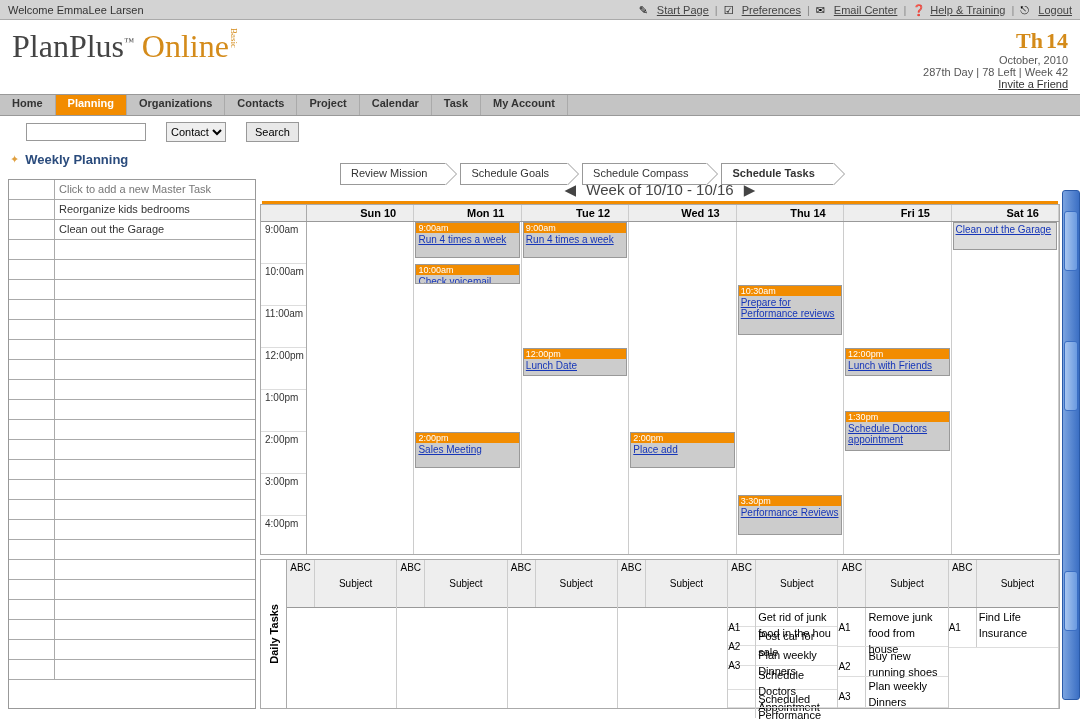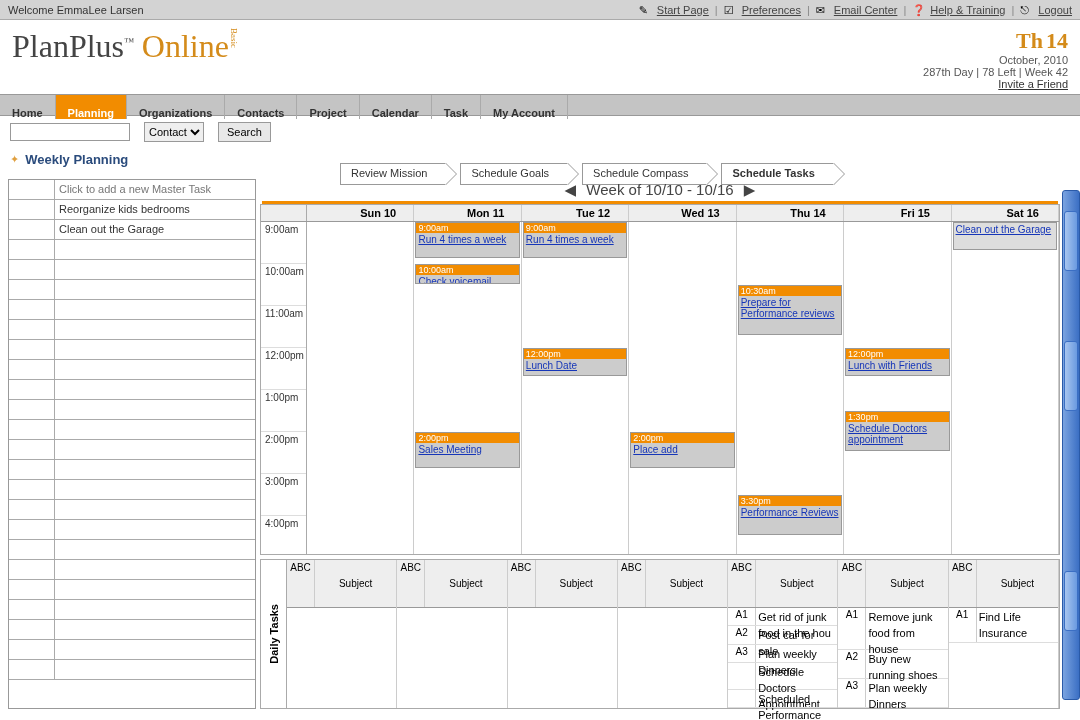--- a/index.html
+++ b/index.html
@@ -12,23 +12,23 @@
 .top-links .ico { display: inline-block; width: 12px; height: 12px; margin-right: 2px; vertical-align: middle; }
 .header { display: flex; justify-content: space-between; padding: 8px 12px 4px 12px; }
 .logo { font-family: Georgia, serif; font-size: 32px; color: #444; }
 .logo .tm { font-size: 10px; vertical-align: super; }
 .logo .online { color: #d48b1a; font-family: Georgia, serif; }
 .logo .basic { font-size: 9px; color: #d48b1a; writing-mode: vertical-rl; display: inline-block; vertical-align: top; }
 .date-block { text-align: right; color: #555; font-size: 11px; }
 .date-block .big { color: #d48b1a; font-size: 22px; font-family: Georgia, serif; font-weight: bold; }
 .date-block .invite { text-decoration: underline; color: #333; cursor: pointer; }
 .nav-tabs { background: #c4c4c4; height: 22px; display: flex; border-top: 1px solid #999; border-bottom: 1px solid #999; }
-.nav-tabs .tab { padding: 12px 12px; border-right: 1px solid #aaa; color: #333; font-weight: bold; font-size: 11px; cursor: pointer; }
+.nav-tabs .tab { padding: 2px 12px; border-right: 1px solid #aaa; color: #333; font-weight: bold; font-size: 11px; cursor: pointer; }
 .nav-tabs .tab.active { background: #f28c00; color: #fff; }
-.search-row { padding: 6px 10px; display: flex; gap: 14px; align-items: center; background: #fff; }
+.search-row { padding: 6px 26px; display: flex; gap: 20px; align-items: center; background: #fff; }
 .search-row input[type=text] { border: 1px solid #999; height: 18px; width: 120px; padding: 0 4px; }
 .search-row select { border: 1px solid #999; height: 20px; font-size: 11px; }
 .search-row button { border: 1px solid #999; background: #e8e8e8; height: 20px; padding: 0 8px; cursor: pointer; font-size: 11px; }
 .section-header { padding: 4px 10px; display: flex; align-items: center; gap: 6px; }
 .section-header .ico-wand { color: #e0a040; }
 .section-header .title { color: #2a4b7c; font-weight: bold; font-size: 13px; }
 .wizard-row { position: absolute; left: 340px; top: 163px; display: flex; gap: 14px; }
 .wizard-step { position: relative; background: #fff; border: 1px solid #999; height: 22px; padding: 3px 18px 3px 10px; font-size: 11px; color: #333; cursor: pointer; }
 .wizard-step:after { content: ""; position: absolute; right: -11px; top: -1px; width: 0; height: 0; border-top: 11px solid transparent; border-bottom: 11px solid transparent; border-left: 11px solid #fff; }
 .wizard-step:before { content: ""; position: absolute; right: -12px; top: -1px; width: 0; height: 0; border-top: 11px solid transparent; border-bottom: 11px solid transparent; border-left: 11px solid #999; }
@@ -57,21 +57,21 @@
 .event.allday { top: 0; height: 28px; background: #ddd; }
 .daily-tasks { border: 1px solid #aaa; margin-top: 4px; display: flex; height: 150px; position: relative; }
 .dt-label { width: 26px; border-right: 1px solid #aaa; display: flex; align-items: center; justify-content: center; }
 .dt-label span { writing-mode: vertical-rl; transform: rotate(180deg); font-weight: bold; font-size: 11px; }
 .dt-cols { flex: 1; display: flex; }
 .dt-day { flex: 1; border-right: 1px solid #ccc; display: flex; flex-direction: column; }
 .dt-head { display: flex; background: #eee; border-bottom: 1px solid #999; }
 .dt-head .abc { width: 28px; text-align: center; font-size: 10px; border-right: 1px solid #ccc; padding: 2px 0; }
 .dt-head .subj { flex: 1; text-align: center; font-size: 10px; padding: 18px 0; }
 .dt-row { display: flex; border-bottom: 1px solid #ddd; min-height: 18px; }
-.dt-row .pr { width: 28px; text-align: center; font-size: 10px; border-right: 1px solid #ccc; padding: 1px 0; }
+.dt-row .pr { width: 28px; text-align: left; font-size: 10px; border-right: 1px solid #ccc; padding: 14px 0; }
 .dt-row .txt { flex: 1; font-size: 11px; padding: 1px 2px; line-height: 16px; }
 .scroll-right { position: absolute; right: 0; top: 190px; width: 18px; height: 510px; background: linear-gradient(to right,#7aa3e0,#3b6fc4); border: 1px solid #2a5aa8; border-radius: 3px; }
 .scroll-thumb { position: absolute; left: 1px; right: 1px; background: linear-gradient(to right,#a8c5ef,#6a9ae0); border: 1px solid #3b6fc4; border-radius: 3px; }
 </style>
 </head>
 <body>
 
 <div class="top-bar">
   <span class="welcome">Welcome EmmaLee Larsen</span>
   <span class="top-links">

